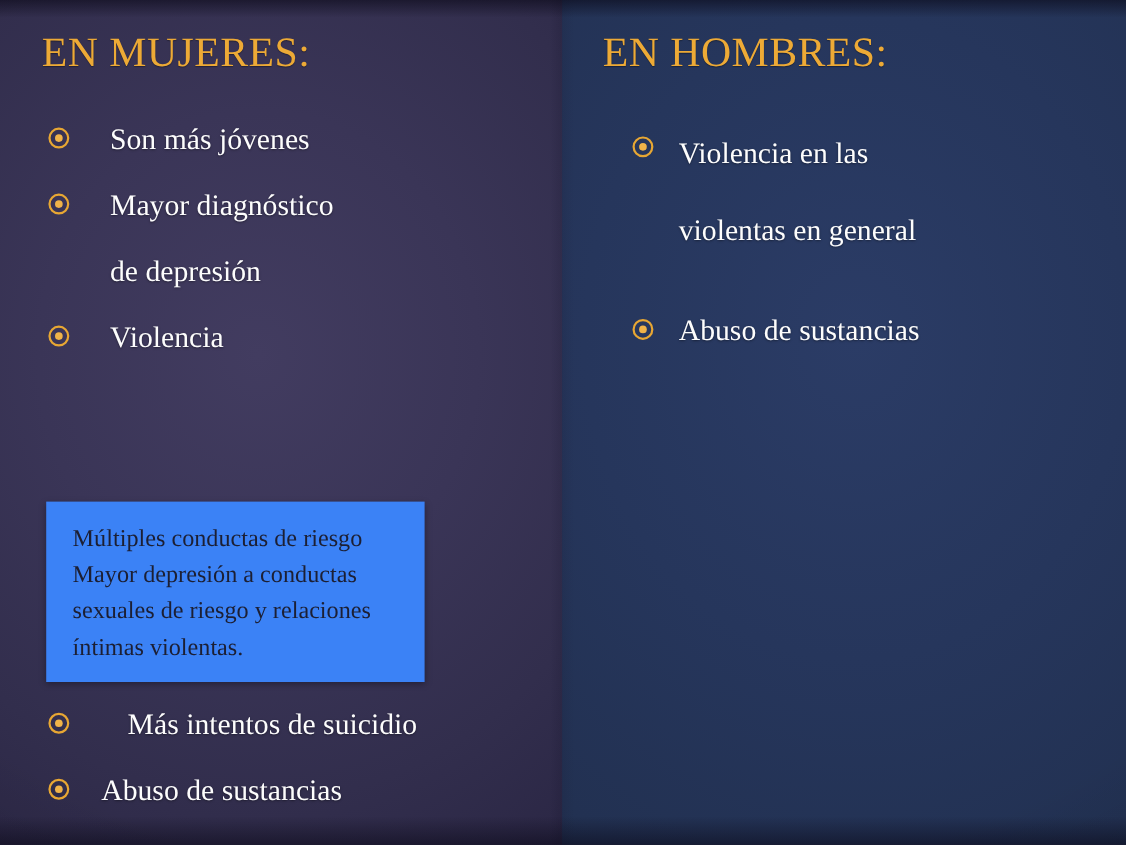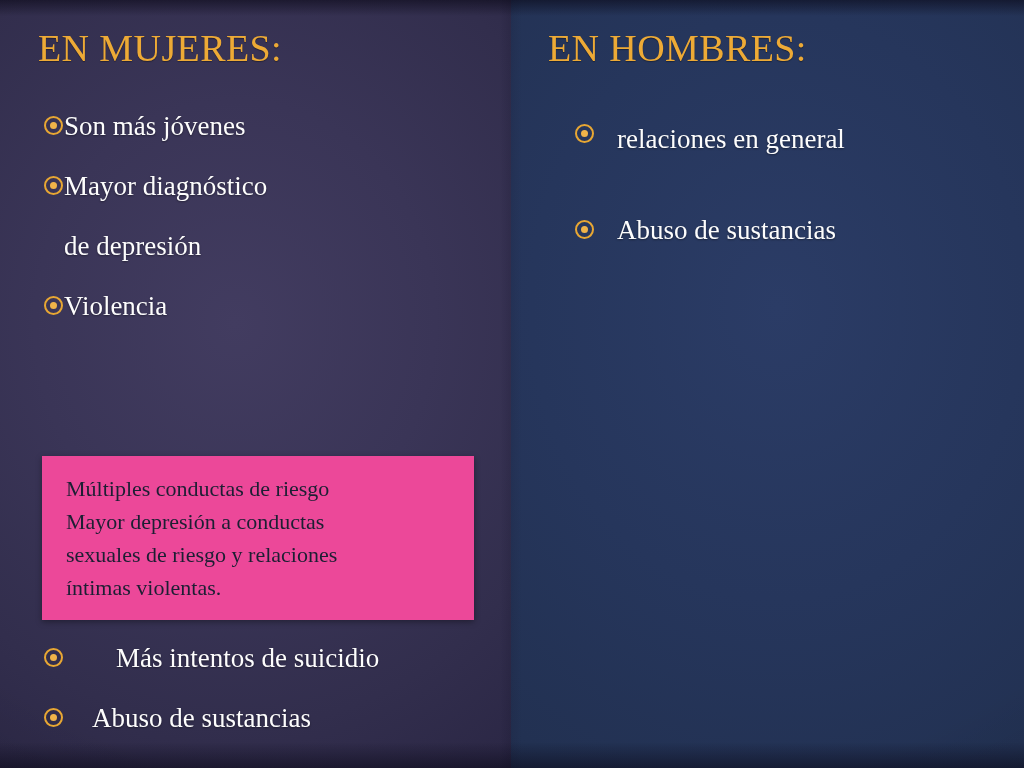--- a/index.html
+++ b/index.html
@@ -126,21 +126,21 @@
     width: 500px;
   }
 
   .bullet-item {
     position: relative;
     color: #fdfdfd;
     font-size: 27px;
     line-height: 60px;
     text-shadow: 0 1px 2px rgba(0,0,0,0.40);
   }
-  .bullets-left .bullet-item  { padding-left: 64px; }
+  .bullets-left .bullet-item  { padding-left: 100px; }
   .bullets-right .bullet-item { padding-left: 617px; margin-left: -511px; }
 
   
   .bullet-item.wrap { line-height: 60px; }
   .bullets-right .bullet-item.wrap { line-height: 70px; }
 
   .marker {
     position: absolute;
     left: 44px;
     top: 20px;
@@ -171,23 +171,23 @@
 
   
   .gap-sm { margin-top: 0; }
   .gap-lg { margin-top: 26px; }
 
   
   .callout {
     position: absolute;
     left: 42px;
     top: 456px;
-    width: 432px;
+    width: 344px;
     height: 164px;
-    background: #ec4899;
+    background: #3b82f6;
     box-sizing: border-box;
     padding: 16px 20px 10px 24px;
     box-shadow: 0 2px 6px rgba(0,0,0,0.35);
   }
   .callout-line {
     display: block;
     color: #1c1f33;
     font-size: 22px;
     line-height: 33px;
     white-space: nowrap;
@@ -263,21 +263,22 @@
     </div>
 
     <div class="column column-right">
 
       <div class="heading heading-right">EN HOMBRES:</div>
 
       <ul class="bullets bullets-right">
 
         <li class="bullet-item wrap">
           <span class="marker"></span>
-          <span class="cont">relaciones en general</span>
+          <span class="bullet-text">Violencia en las</span>
+          <span class="cont">violentas en general</span>
         </li>
 
         <li class="bullet-item gap-lg">
           <span class="marker"></span>
           <span class="bullet-text">Abuso de sustancias</span>
         </li>
 
       </ul>
     </div>
 

